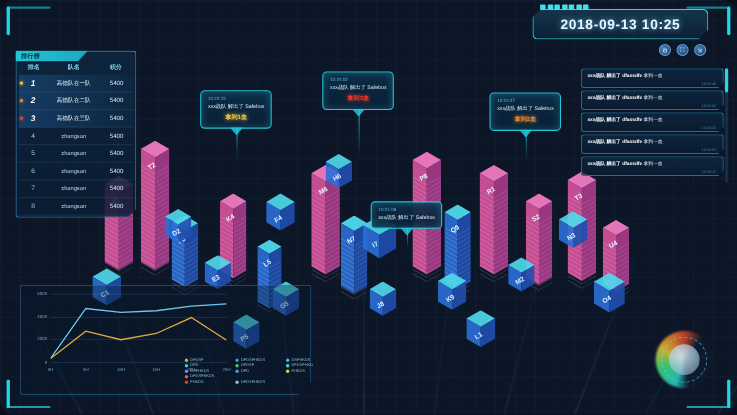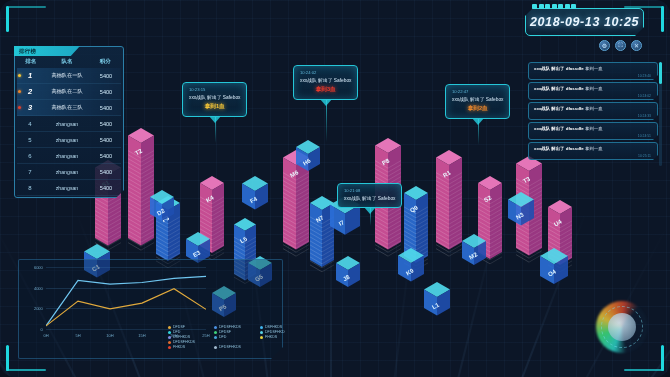--- a/index.html
+++ b/index.html
@@ -32,21 +32,21 @@
   .c-tl i:nth-child(1){left:0;top:0;width:3px;height:26px;border-radius:2px;}
   .c-tl i:nth-child(2){left:0;top:0;width:40px;height:2px;border-radius:2px;opacity:.55;}
   .c-tr i:nth-child(1){right:0;top:0;width:3px;height:26px;border-radius:2px;}
   .c-tr i:nth-child(2){right:0;top:0;width:40px;height:2px;border-radius:2px;opacity:.55;}
   .c-bl i:nth-child(1){left:0;bottom:0;width:3px;height:26px;border-radius:2px;}
   .c-bl i:nth-child(2){left:0;bottom:0;width:40px;height:2px;border-radius:2px;opacity:.7;}
   .c-br i:nth-child(1){right:0;bottom:0;width:3px;height:26px;border-radius:2px;}
   .c-br i:nth-child(2){right:0;bottom:0;width:40px;height:2px;border-radius:2px;opacity:.7;}
 
   
-  #clock-panel{position:absolute;top:8px;right:26px;width:119px;height:28px;font-style:italic;}
+  #clock-panel{position:absolute;top:8px;right:26px;width:160px;height:28px;}
   .clock-frame{position:absolute;inset:0;border:1.5px solid #2fd4dd;border-radius:5px;
      background:linear-gradient(180deg,rgba(20,58,82,.85),rgba(12,34,54,.85));
      clip-path:polygon(8px 0,100% 0,100% calc(100% - 9px), calc(100% - 9px) 100%, 0 100%, 0 8px);}
   .clock-ticks{position:absolute;top:-4px;left:7px;display:flex;gap:1.5px;}
   .clock-ticks span{width:5px;height:5px;background:#3fe0e8;display:block;border-radius:1px;}
   .clock-text{position:absolute;inset:0;display:flex;align-items:center;justify-content:center;
      color:#eaf6ff;font-size:12.5px;font-weight:bold;letter-spacing:.6px;font-family:"Liberation Sans",sans-serif;
      text-shadow:0 0 6px rgba(120,210,255,.8);}
   #clock-buttons{position:absolute;top:40px;right:28px;display:flex;gap:5px;}
   #clock-buttons .cbtn{width:11px;height:11px;border-radius:50%;background:radial-gradient(circle at 35% 30%,#4a7fb5,#1b3c5e);

